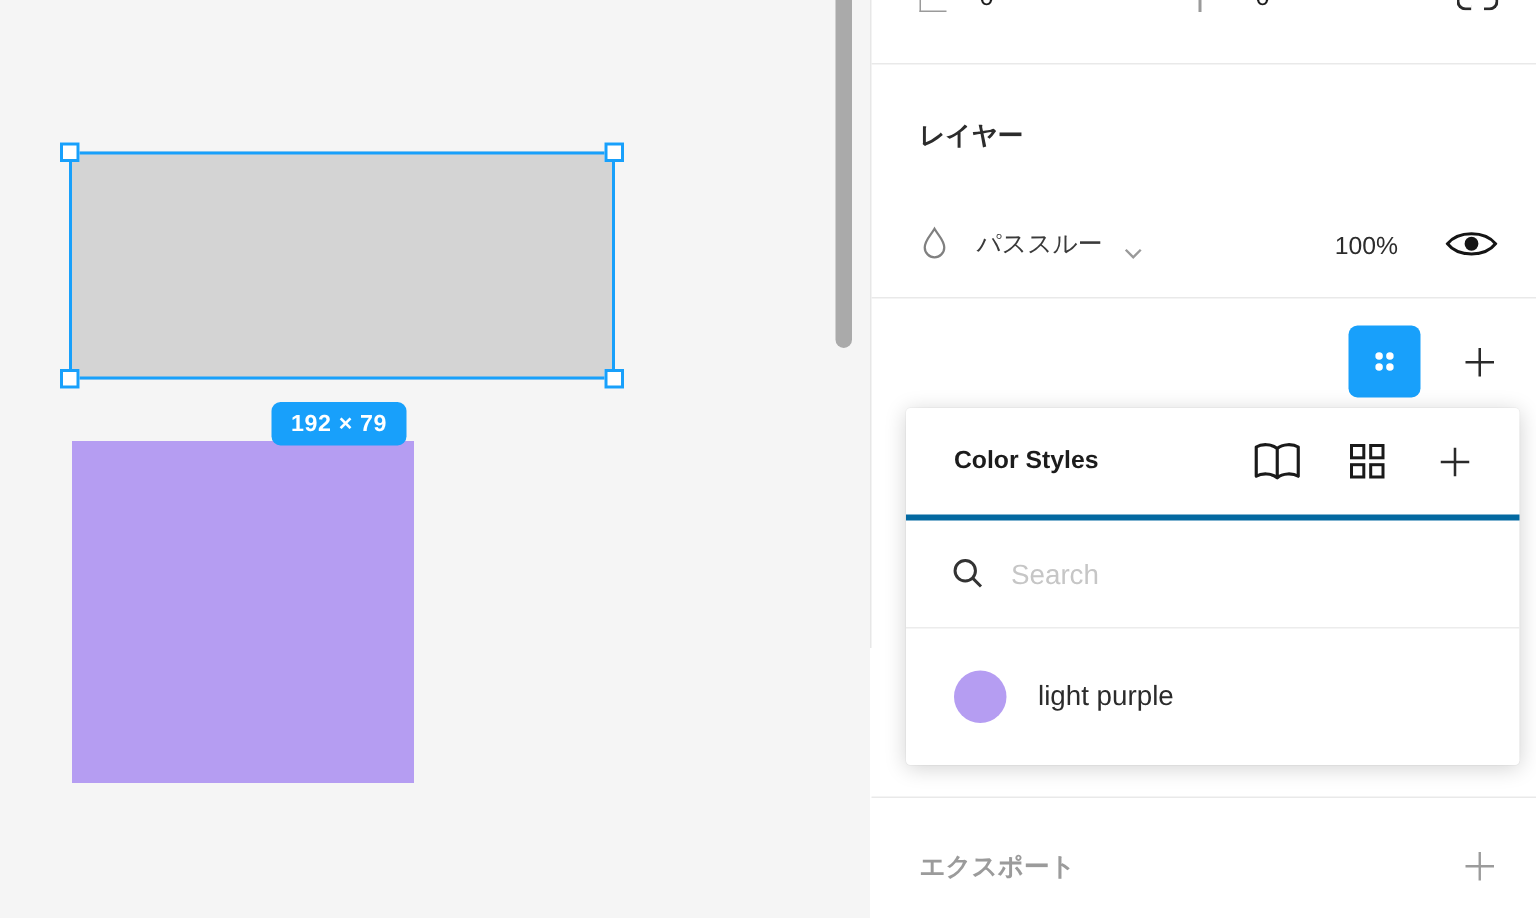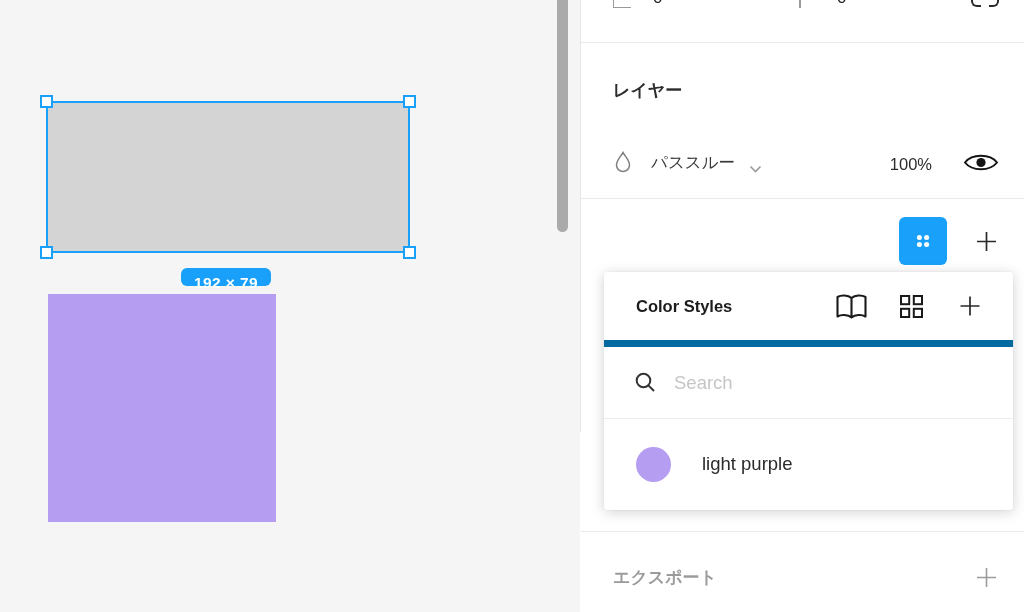--- a/index.html
+++ b/index.html
@@ -15,21 +15,21 @@
   .sel-rect { position:absolute; left:46px; top:101px; width:364px; height:152px;
               background:var(--rect-gray,#D4D4D4);
               border:2px solid var(--accent-blue,#18A0FB); }
   .handle { position:absolute; width:13px; height:13px; background:#fff;
             border:2px solid var(--accent-blue,#18A0FB); }
   .handle.tl { left:-8px;  top:-8px; }
   .handle.tr { right:-8px; top:-8px; }
   .handle.bl { left:-8px;  bottom:-8px; }
   .handle.br { right:-8px; bottom:-8px; }
 
-  .dim-badge { position:absolute; left:181px; top:268px; height:18px;
+  .dim-badge { position:absolute; left:181px; top:268px; height:29px;
                padding:0 13px; border-radius:6px; z-index:3;
                background:var(--accent-blue,#18A0FB); color:#fff;
                font-size:15.5px; font-weight:700; line-height:29px; letter-spacing:.4px; }
 
   .purple-square { position:absolute; left:48px; top:294px; width:228px; height:228px;
                    background:var(--purple,#B59DF2); }
 
   .canvas-scrollbar { position:absolute; left:557px; top:-10px; width:11px; height:242px;
                       border-radius:6px; background:#9c9c9c; opacity:.85; }
 
@@ -71,37 +71,37 @@
 
   .export-row { position:absolute; left:0; top:542px; width:444px; height:70px;
                 display:flex; align-items:center; padding:0 26px 0 32px; }
   .export-title { font-size:17px; font-weight:700; color:#9b9b9b;font-family:Liberation Serif, serif; }
 
   
   .popup { position:absolute; left:23px; top:272px; width:409px; height:238px;
            background:#fff; border-radius:3px; z-index:5;
            box-shadow:0 2px 14px rgba(0,0,0,.18), 0 0 0 0.5px rgba(0,0,0,.04); }
   .popup-header { height:75px; display:flex; align-items:center;
-                  padding:0 30px 0 32px; border-bottom:7px solid #0369a1; }
+                  padding:0 30px 0 32px; border-bottom:4px solid #0369a1; }
   .popup-title { font-size:16.5px; font-weight:700; color:#1c1c1c; }
   .popup-header .icon-btn { display:flex; }
   .book-btn { margin-left:auto; }
   .grid-btn { margin-left:31px; }
   .popup-plus-btn { margin-left:33px; }
 
   .search-row { height:72px; display:flex; align-items:center;
                 padding:0 24px 0 30px; border-bottom:1px solid #ececec; }
   .search-input { border:none; outline:none; flex:1; margin-left:17px;
                   font-size:18.5px; color:#333; background:transparent;
                   font-family:"Liberation Sans","DejaVu Sans",sans-serif; }
   .search-input::placeholder { color:#c6c6c6; }
 
   .style-row { height:90px; display:flex; align-items:center; padding:0 30px 0 32px; }
   .swatch { width:35px; height:35px; border-radius:50%; background:var(--purple,#B59DF2); }
-  .style-name { margin-left:31px; font-size:18.5px; color:#2b2b2b; }
+  .style-name { margin-left:21px; font-size:18.5px; color:#2b2b2b; }
 
   svg { display:block; }
 </style>
 </head>
 <body>
 
 <div class="screen">
 
   <div class="canvas">
     <div class="sel-rect">

